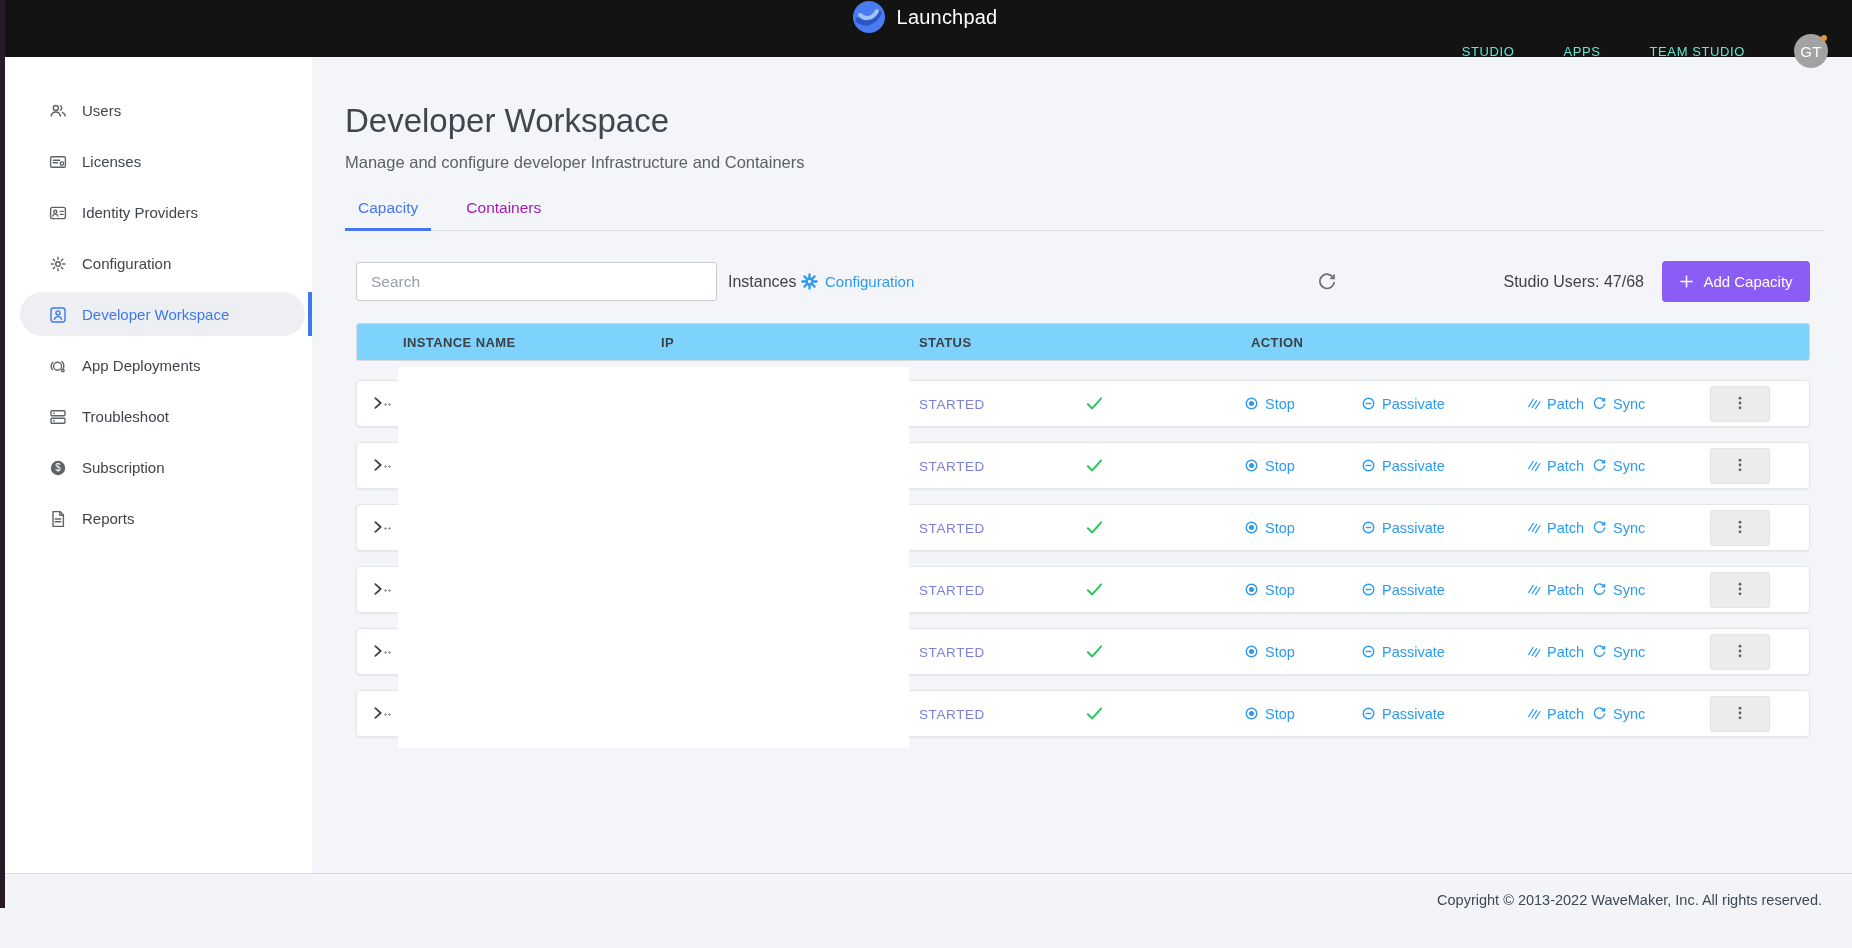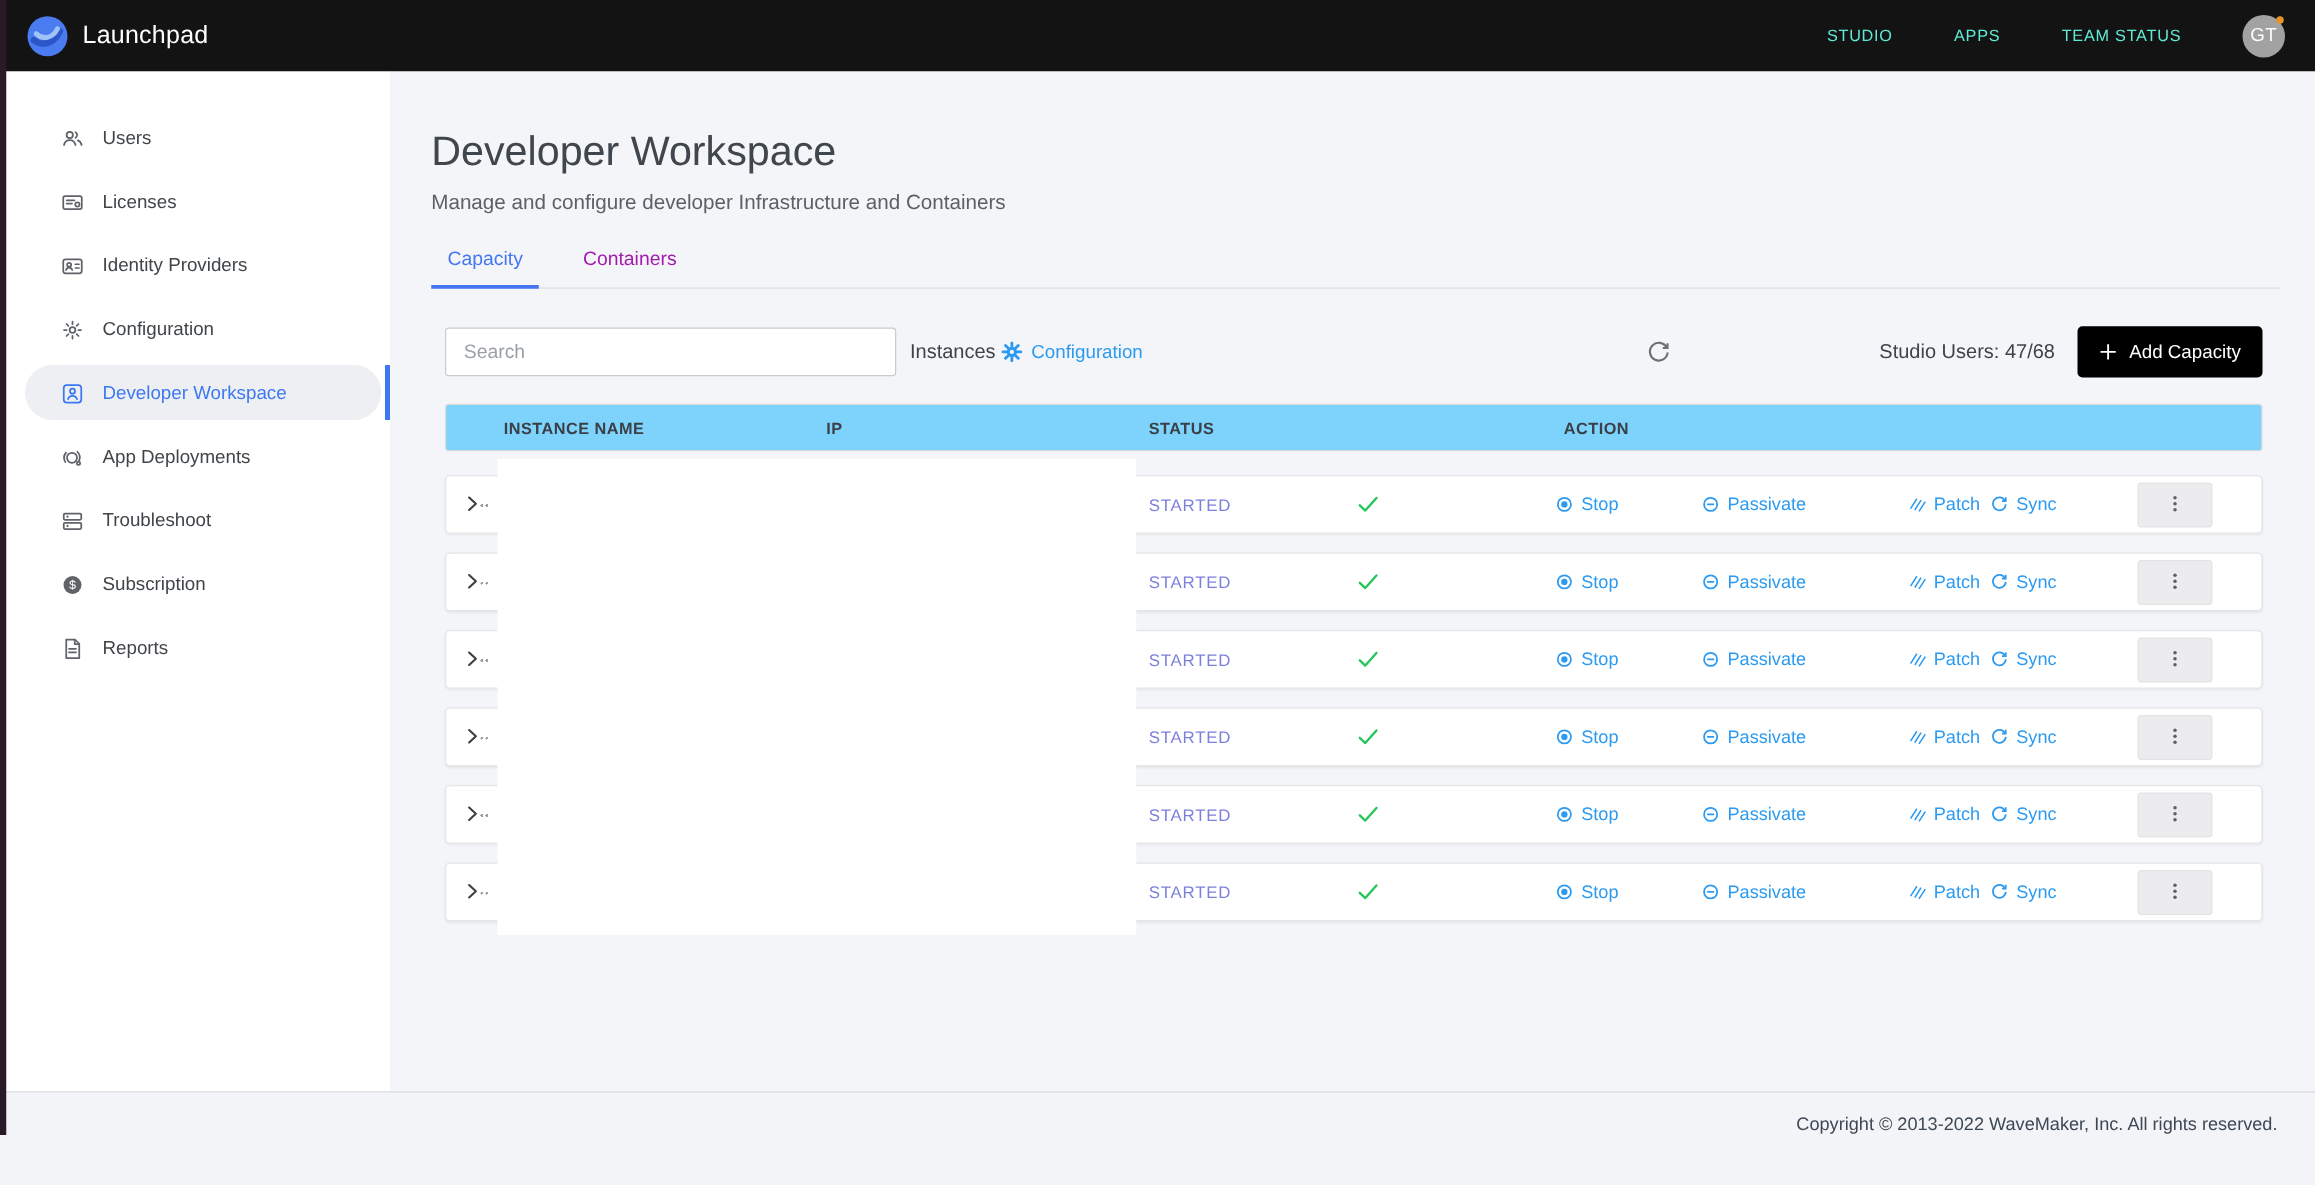--- a/index.html
+++ b/index.html
@@ -3,21 +3,21 @@
 <meta charset="utf-8">
 <style>
   * { margin:0; padding:0; box-sizing:border-box; }
   html,body { width:1852px; height:948px; overflow:hidden; }
   body { font-family:"Liberation Sans", sans-serif; background:#f4f5f8; position:relative; }
 
   
   .edge-strip { position:absolute; left:0; top:0; width:5px; height:908px; background:#281a26; z-index:60; }
 
   
-  .topbar { height:57px; background:#131313; display:flex; align-items:center; padding:0 24px 0 21px; position:relative; z-index:40; }
+  .topbar { height:57px; background:#131313; display:flex; align-items:center; padding:0 24px 0 21px; position:relative; z-index:40;flex-direction:column; }
   .brand-wrap { display:flex; align-items:center; gap:11px; }
   .brand-logo { width:34px; height:34px; display:block; }
   .brand-name { color:#fff; font-size:20px; letter-spacing:.2px; }
   .topnav { margin-left:auto; display:flex; align-items:center; gap:49px; }
   .topnav a { color:#5eead4; font-size:13px; letter-spacing:.6px; text-decoration:none; cursor:pointer; }
   .avatar { width:34px; height:34px; border-radius:50%; background:#a2a2a2; color:#fdfdfd; font-size:15px; display:flex; align-items:center; justify-content:center; letter-spacing:.3px; position:relative; cursor:pointer; }
   .avatar .notif-dot { position:absolute; top:1px; right:1px; width:6px; height:6px; border-radius:50%; background:#e8932c; }
 
   
   .body-wrap { display:flex; height:816px; }
@@ -45,21 +45,21 @@
   .section { width:1454px; margin-left:11px; position:relative; }
 
   
   .toolbar { margin-top:31px; height:40px; position:relative; }
   .search-input { position:absolute; left:0; top:0; width:361px; height:39px; border:1px solid #c9cbce; border-radius:3px; padding:0 14px; font-size:15.5px; color:#3c4043; outline:none; background:#fff; font-family:"Liberation Sans", sans-serif; }
   .search-input::placeholder { color:#9aa0a6; }
   .lbl-instances { position:absolute; left:372px; top:0; height:39px; display:flex; align-items:center; font-size:16px; color:#3f4349; font-weight:500; }
   .link-config { position:absolute; left:445px; top:0; height:39px; display:flex; align-items:center; gap:7px; color:#2b9af0; font-size:15px; text-decoration:none; cursor:pointer; font-weight:500; }
   .btn-refresh { position:absolute; left:957px; top:6px; width:28px; height:28px; background:none; border:none; color:#6b7075; cursor:pointer; display:flex; align-items:center; justify-content:center; }
   .lbl-studio-users { position:absolute; right:166px; top:0; height:39px; display:flex; align-items:center; font-size:16px; color:#3f4349; }
-  .btn-add { position:absolute; right:0; top:-1px; width:148px; height:41px; background:#000000; color:#fff; border:none; border-radius:4px; font-size:15px; display:flex; align-items:center; justify-content:center; gap:9px; cursor:pointer; font-family:"Liberation Sans", sans-serif; }
+  .btn-add { position:absolute; right:0; top:-1px; width:148px; height:41px; background:#8b5cf6; color:#fff; border:none; border-radius:4px; font-size:15px; display:flex; align-items:center; justify-content:center; gap:9px; cursor:pointer; font-family:"Liberation Sans", sans-serif; }
 
   
   .thead { margin-top:21px; height:38px; background:#7dd3fc; border:1px solid #d8d9db; border-radius:3px; position:relative; }
   .thead .th { position:absolute; top:0; height:100%; display:flex; align-items:center; font-size:13px; font-weight:700; color:#3a4046; letter-spacing:.4px; }
   .th.c-name { left:46px; } .th.c-ip { left:304px; } .th.c-status { left:562px; } .th.c-action { left:894px; }
 
   .tbody { margin-top:19px; position:relative; display:flex; flex-direction:column; gap:15px; }
   .blur-band { position:absolute; left:42px; width:511px; top:-13px; bottom:-11px; background:#fff; z-index:2; }
 
   .trow { height:47px; background:#fff; border:1px solid #e5e6e8; border-radius:4px; box-shadow:0 1px 2px rgba(40,45,60,.08); position:relative; z-index:1; }
@@ -94,21 +94,21 @@
     <svg class="brand-logo" viewBox="0 0 34 34">
       <circle cx="17" cy="17" r="16" fill="#4b7bf0"></circle>
       <path d="M6 20 C12 25, 22 24, 27 13" stroke="#2c55c8" stroke-width="5" fill="none" stroke-linecap="round"></path>
       <path d="M8 15 C13 20, 21 19, 25 11" stroke="#9ec4f7" stroke-width="4" fill="none" stroke-linecap="round"></path>
     </svg>
     <span class="brand-name">Launchpad</span>
   </div>
   <nav class="topnav">
     <a>STUDIO</a>
     <a>APPS</a>
-    <a>TEAM STATUS</a>
+    <a>TEAM STUDIO</a>
     <div class="avatar">
       <span>GT</span>
       <span class="notif-dot"></span>
     </div>
   </nav>
 </header>
 
 <div class="body-wrap">
   <aside class="sidebar" id="sidebar-nav">
       <div class="side-item">

